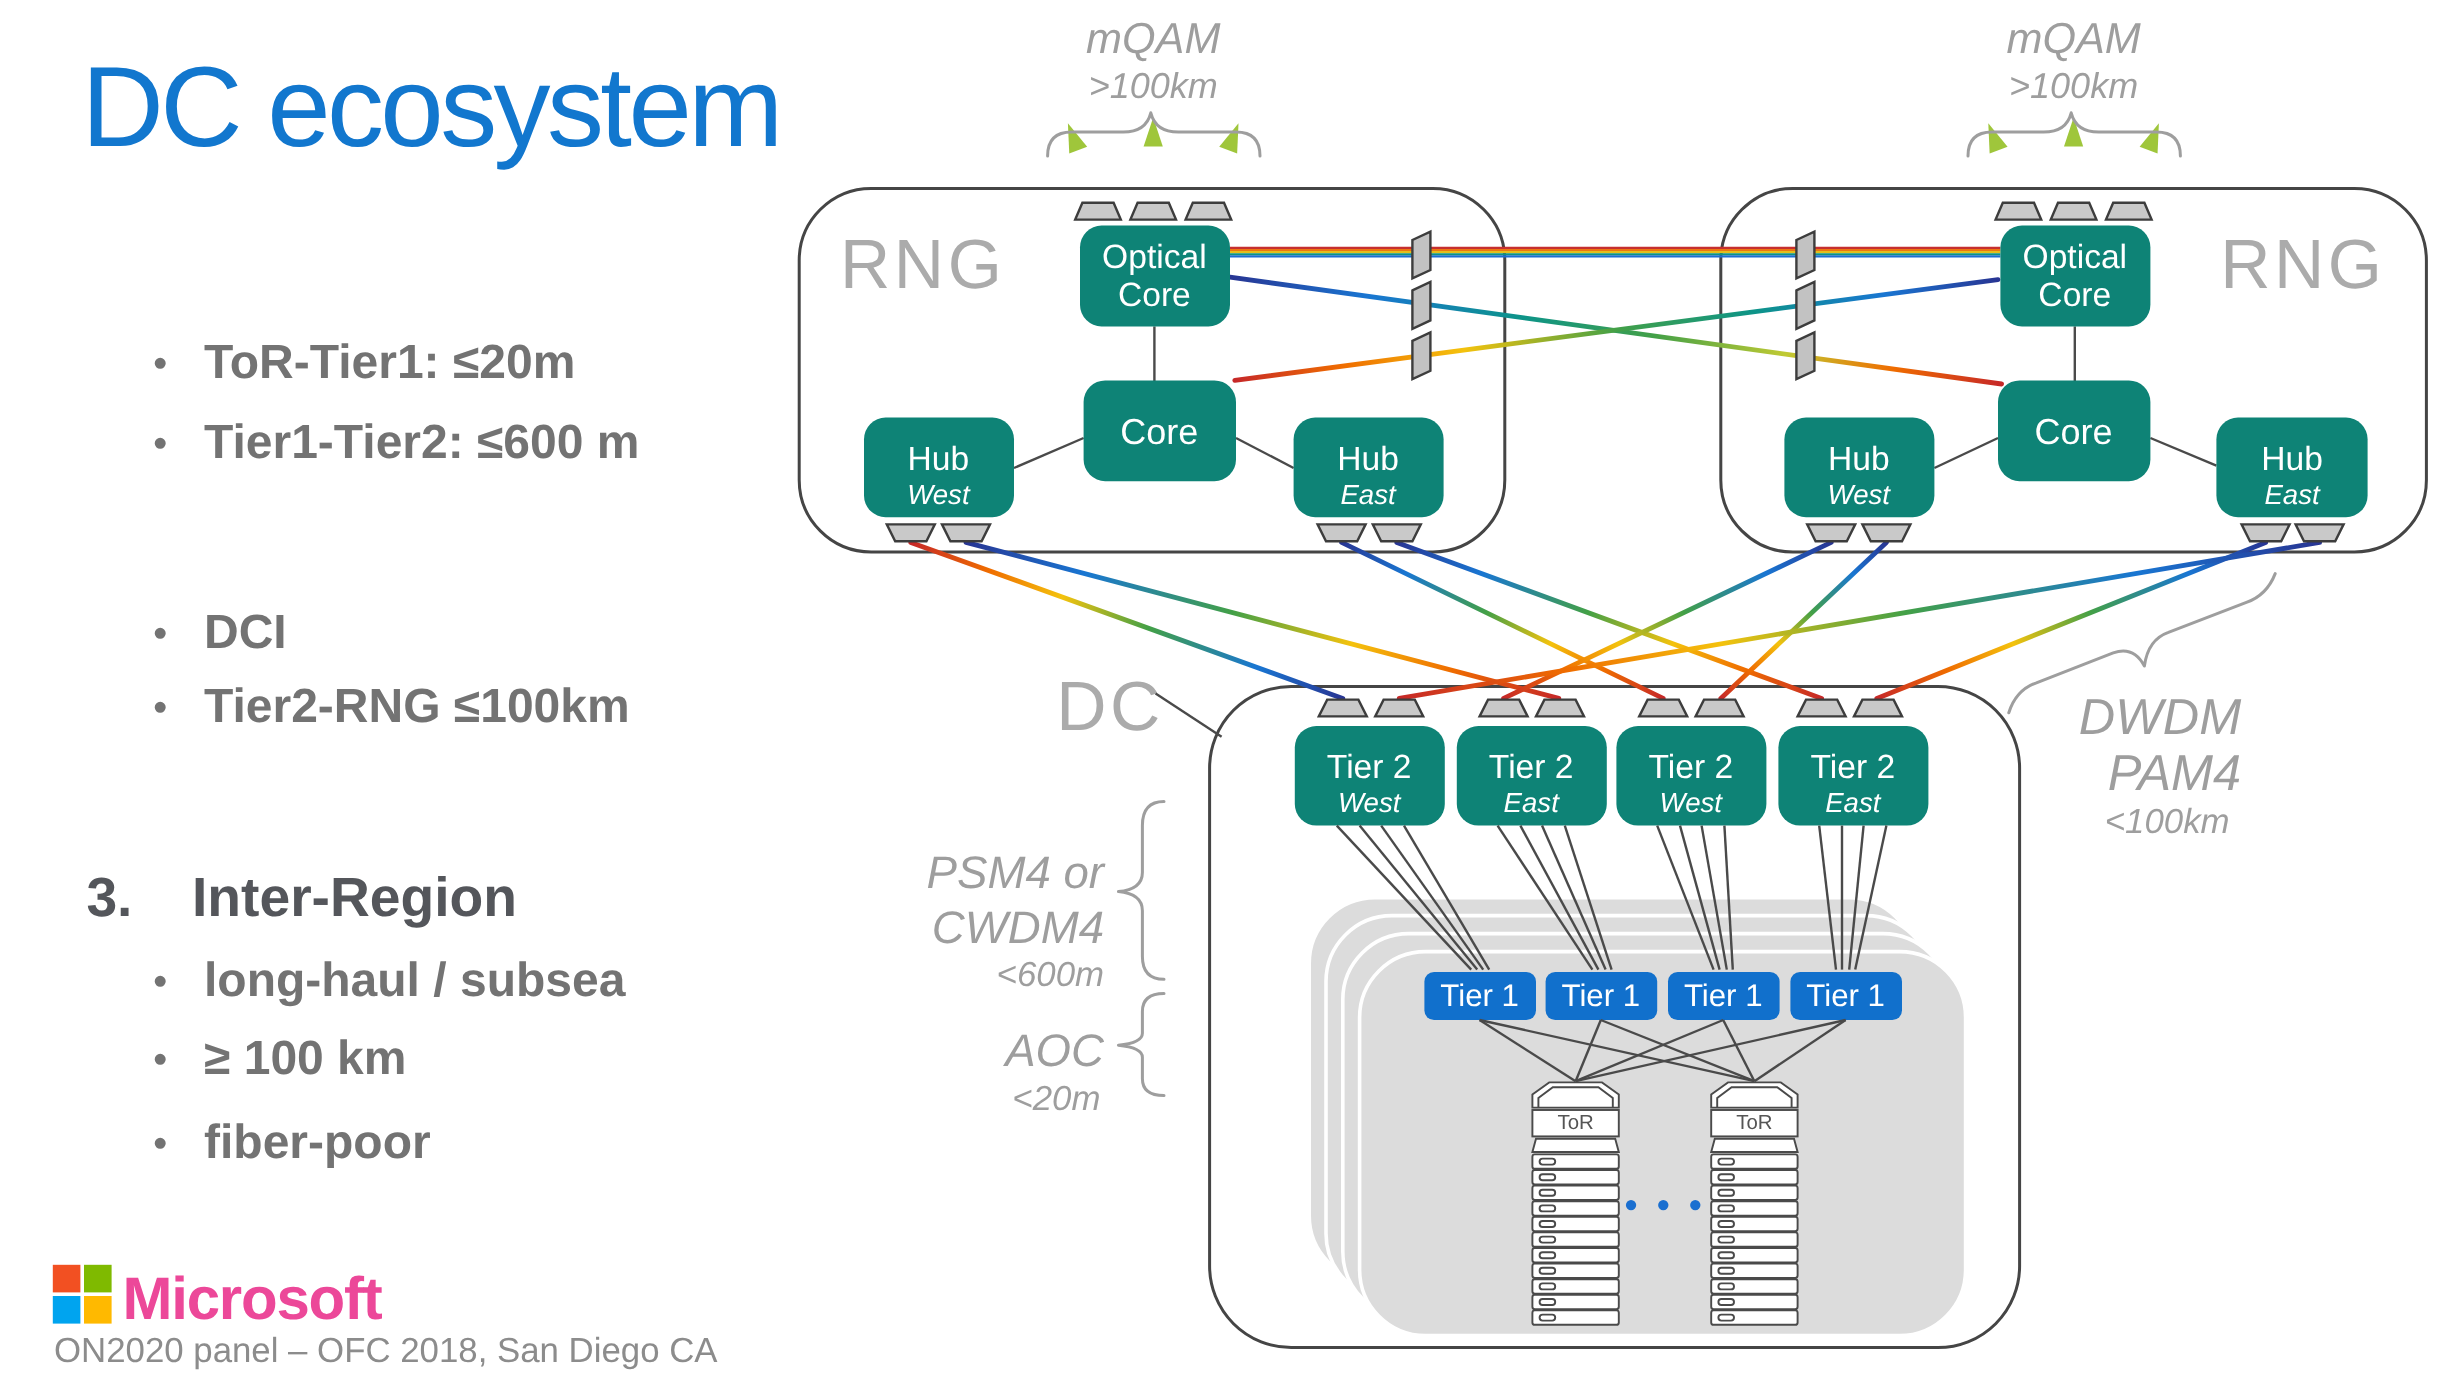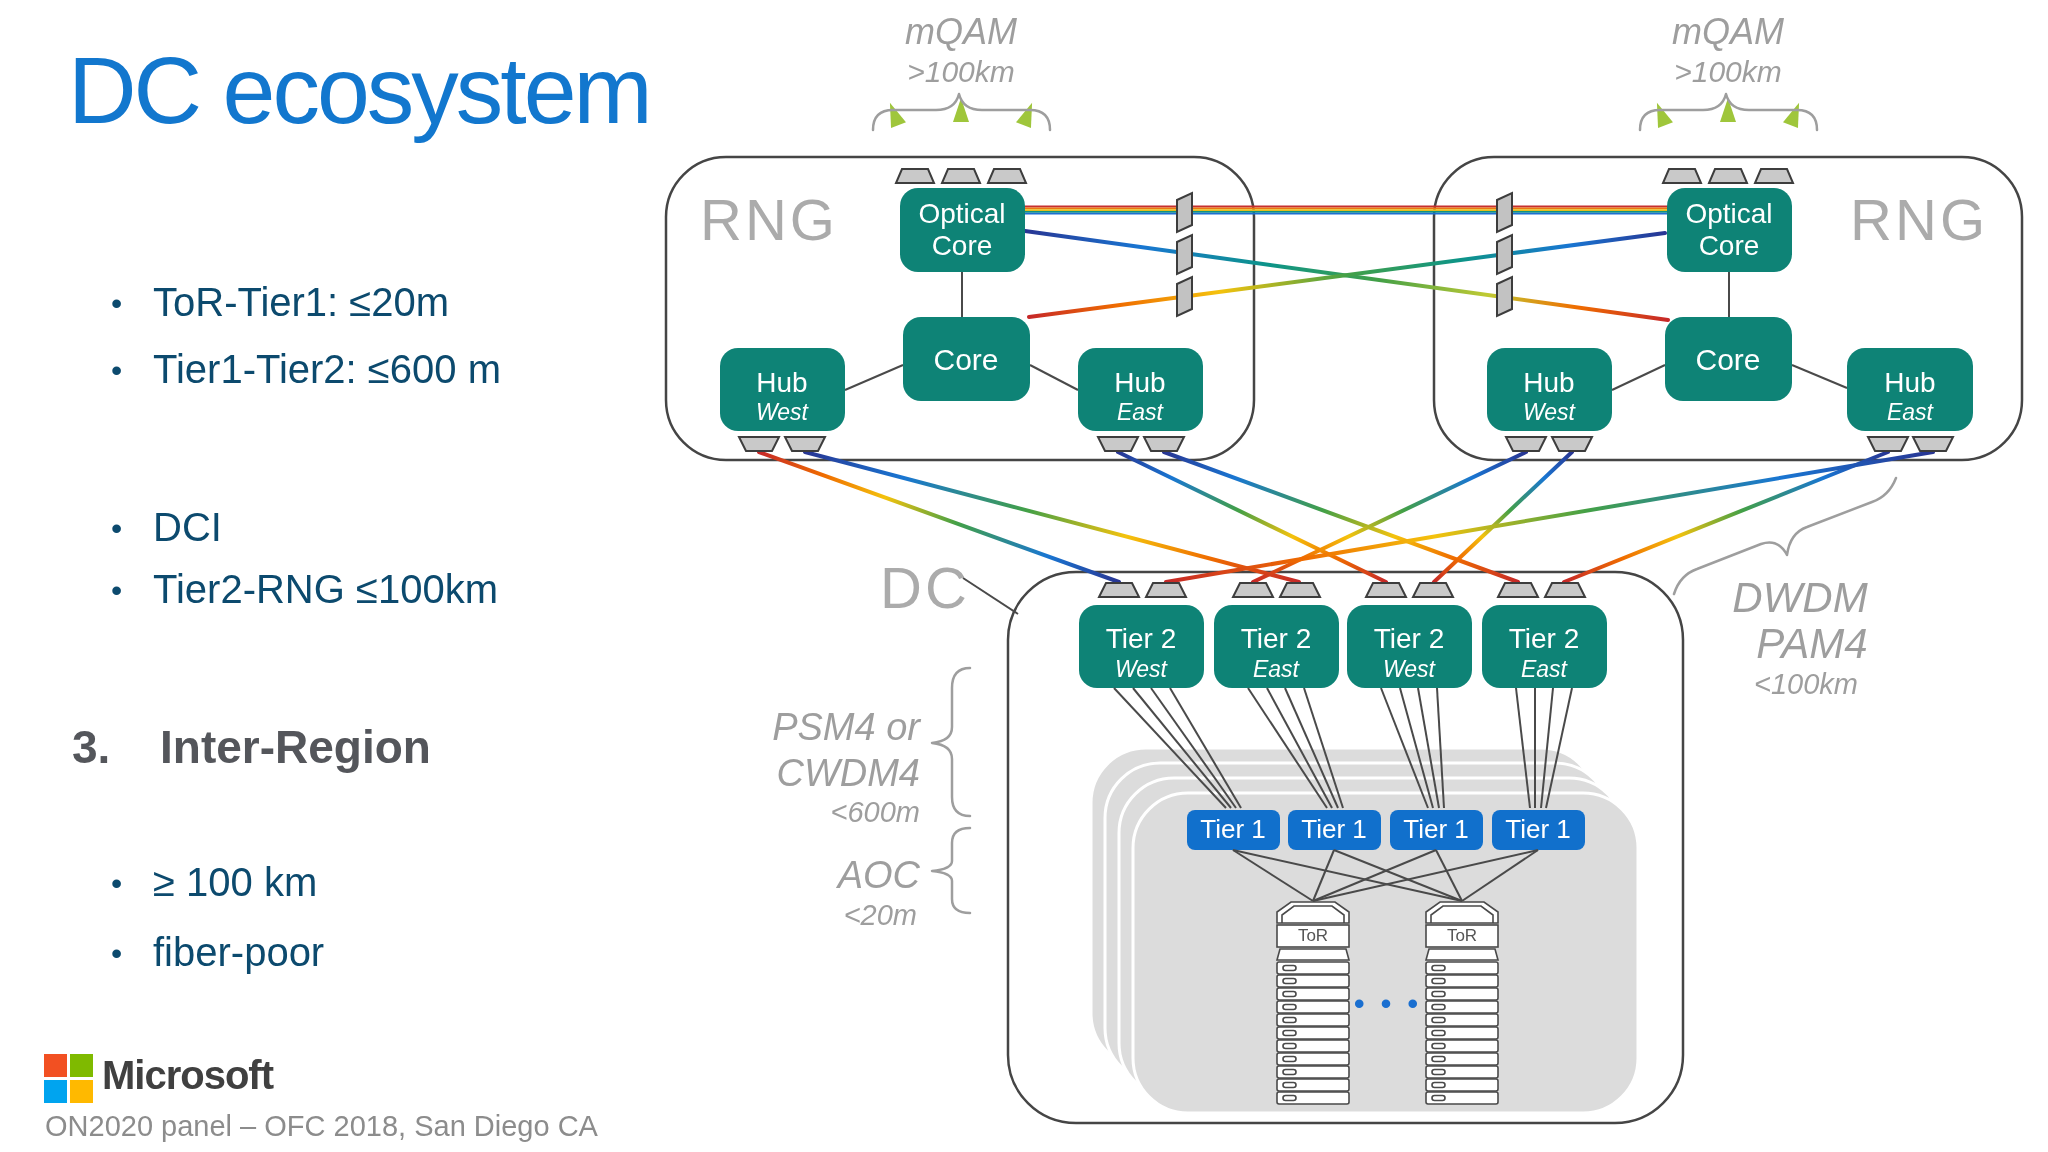--- a/index.html
+++ b/index.html
@@ -2,29 +2,29 @@
 <html><head>
 <meta charset="utf-8">
 <style>
   html,body{margin:0;padding:0;background:#fff;}
   .canvas{position:relative;width:2048px;height:1152px;background:#ffffff;overflow:hidden;
           font-family:"Liberation Sans",sans-serif;}
   .abs{position:absolute;}
   .title{left:68px;top:36px;font-size:95px;font-weight:400;letter-spacing:-3px;color:#1277CE;}
   .h-row{left:72px;font-size:46px;font-weight:700;color:#54565B;white-space:nowrap;}
   .h-row .num{display:inline-block;width:88px;}
-  .b-row{left:111px;font-size:40px;font-weight:400;color:#0c4a6e;white-space:nowrap;}
+  .b-row{left:128px;font-size:40px;font-weight:700;color:#737373;white-space:nowrap;}
   .b-row .dot{display:inline-block;width:42px;font-size:32px;vertical-align:2px;}
   .ms-logo{left:44px;top:1054px;width:50px;height:50px;}
   .ms-logo span{position:absolute;width:23px;height:23px;}
   .ms-red{left:0;top:0;background:#F25022;}
   .ms-green{left:26px;top:0;background:#7FBA00;}
   .ms-blue{left:0;top:26px;background:#00A4EF;}
   .ms-yellow{left:26px;top:26px;background:#FFB900;}
-  .ms-word{left:102px;top:1053px;font-size:40px;font-weight:700;color:#404040;letter-spacing:-1px;}
+  .ms-word{left:102px;top:1053px;font-size:50px;font-weight:700;color:#ec4899;letter-spacing:-1px;}
   .credit{left:45px;top:1110px;font-size:29px;color:#8C8C8C;}
   svg{position:absolute;left:0;top:0;}
   svg text{font-family:"Liberation Sans",sans-serif;}
   .node-line1{fill:#fff;font-size:28px;text-anchor:middle;}
   .node-line2{fill:#fff;font-size:23px;font-style:italic;text-anchor:middle;}
   .node-single{fill:#fff;font-size:30px;text-anchor:middle;}
   .zone-label{fill:#ABABAB;font-size:58px;letter-spacing:3px;}
   .ann{fill:#9E9E9E;font-style:italic;text-anchor:middle;}
   .ann-big{font-size:36px;} .ann-mid{font-size:30px;}
   .psm{fill:#9E9E9E;font-style:italic;text-anchor:end;font-size:38px;}
@@ -61,20 +61,23 @@
   <div class="abs b-row" style="top:505px">
     <span class="dot">•</span><span>DCI</span>
   </div>
   <div class="abs b-row" style="top:567px">
     <span class="dot">•</span><span>Tier2-RNG ≤100km</span>
   </div>
 
   <div class="abs h-row" style="top:720px">
     <span class="num">3.</span><span>Inter-Region</span>
   </div>
+  <div class="abs b-row" style="top:795px">
+    <span class="dot">•</span><span>long-haul / subsea</span>
+  </div>
   <div class="abs b-row" style="top:860px">
     <span class="dot">•</span><span>≥ 100 km</span>
   </div>
   <div class="abs b-row" style="top:930px">
     <span class="dot">•</span><span>fiber-poor</span>
   </div>
 
   <div class="abs ms-logo">
     <span class="ms-red"></span>
     <span class="ms-green"></span>

